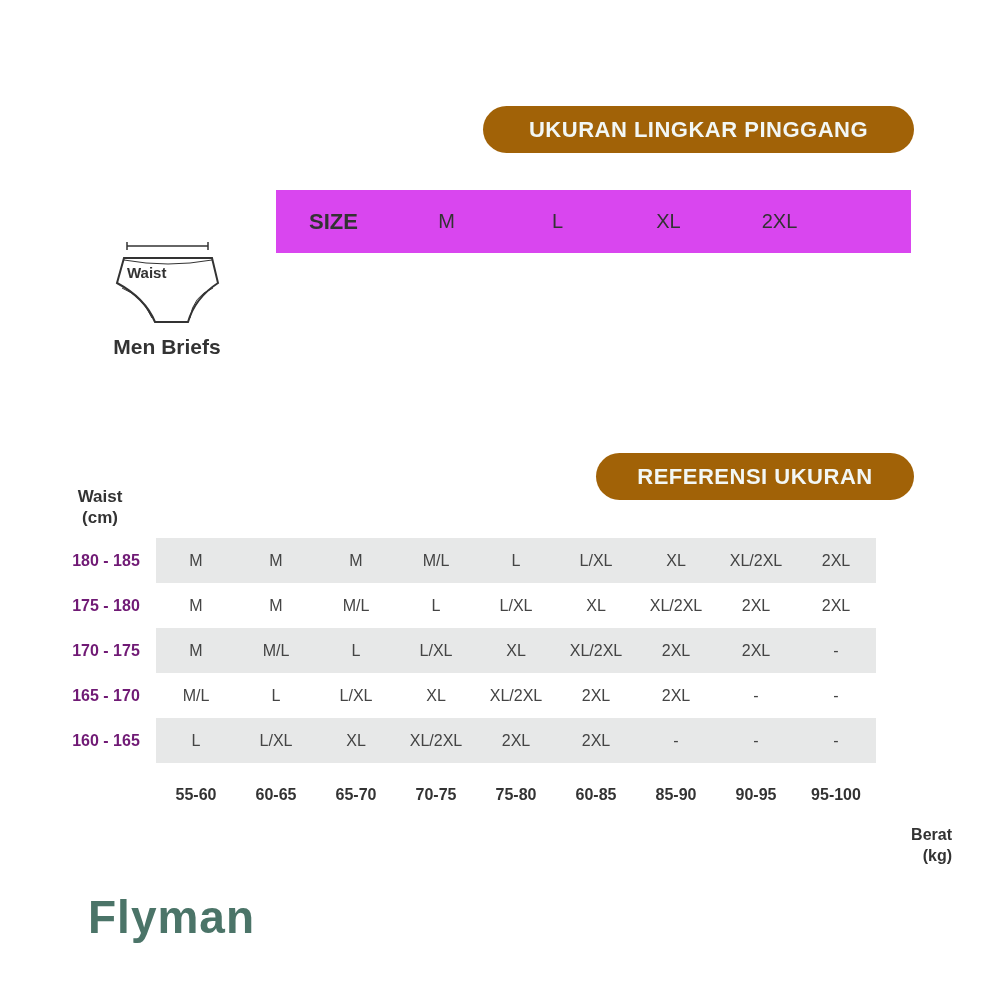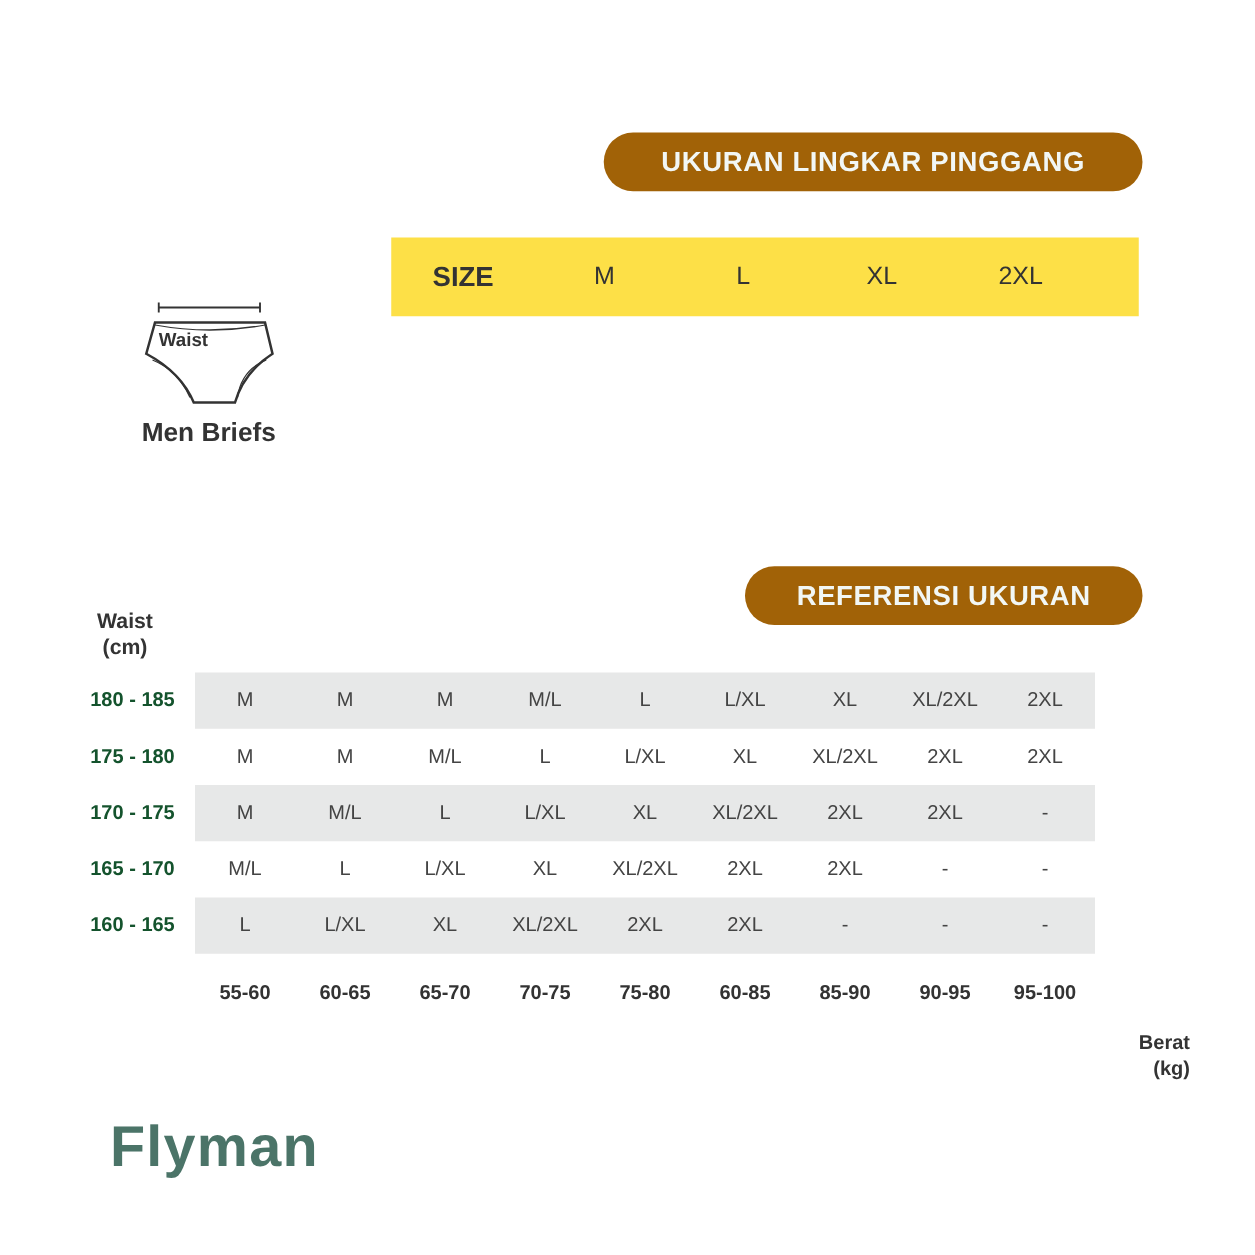--- a/index.html
+++ b/index.html
@@ -12,33 +12,33 @@
       position: absolute; background: #a16207; color: #f2f7f5;
       border-radius: 26px; display: flex; align-items: center; justify-content: center;
       font-weight: bold; letter-spacing: 0.5px;
     }
     #pill1 { left: 483px; top: 106px; width: 431px; height: 47px; font-size: 22px; }
     #pill2 { left: 596px; top: 453px; width: 318px; height: 47px; font-size: 22px; }
 
     
     .waist-table { position: absolute; left: 276px; top: 190px; width: 635px; }
     .wrow { display: flex; height: 63px; align-items: center; }
-    .wrow.shade { background: #fde047; margin-left: 37px; }
+    .wrow.shade { background: #d946ef; }
     .wrow .head { width: 115px; text-align: center; font-weight: bold; font-size: 22px; color: #333; }
     .wrow .cell { width: 111px; text-align: center; font-size: 20px; color: #333; }
 
     .illus { position: absolute; left: 100px; top: 220px; width: 135px; }
     .waist-label { position: absolute; left: 127px; top: 223px; width: 80px; text-align: left; font-size: 15px; font-weight: bold; color: #333; margin-top: 41px; }
     .men-briefs { position: absolute; left: 96px; top: 335px; width: 142px; text-align: center; font-size: 21px; font-weight: bold; color: #333; }
 
     
     .tinggi { position: absolute; left: 60px; top: 486px; width: 80px; text-align: center; font-size: 17px; font-weight: bold; line-height: 21px; color: #333; }
     .ref { position: absolute; left: 56px; top: 538px; }
     .rrow { display: flex; height: 45px; align-items: center; }
-    .rrow .rlabel { width: 100px; font-size: 16px; font-weight: bold; color: #14532d; text-align: center; }
+    .rrow .rlabel { width: 100px; font-size: 16px; font-weight: bold; color: #701a75; text-align: center; }
     .rrow .cells { display: flex; width: 720px; height: 45px; align-items: center; }
     .rrow.shade .cells { background: #e7e8e8; }
     .rrow .c { width: 80px; text-align: center; font-size: 16px; color: #444; }
     .weights { position: absolute; left: 156px; top: 786px; display: flex; }
     .weights .w { width: 80px; text-align: center; font-size: 16px; font-weight: bold; color: #333; }
     .berat { position: absolute; left: 880px; top: 824px; width: 72px; text-align: right; font-size: 16px; font-weight: bold; line-height: 21px; color: #333; }
 
     .brand { position: absolute; left: 88px; top: 890px; font-size: 46px; font-weight: bold; color: #4b7468; letter-spacing: 1px; }
   </style>
 </head>

